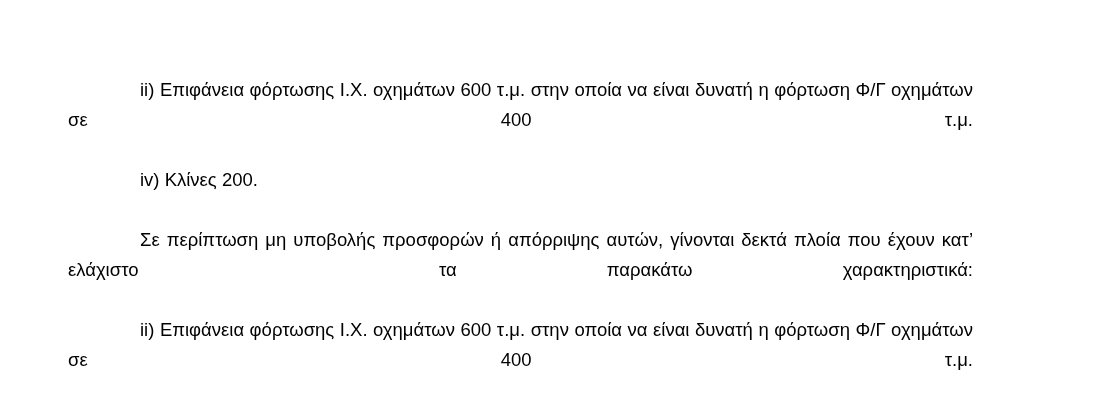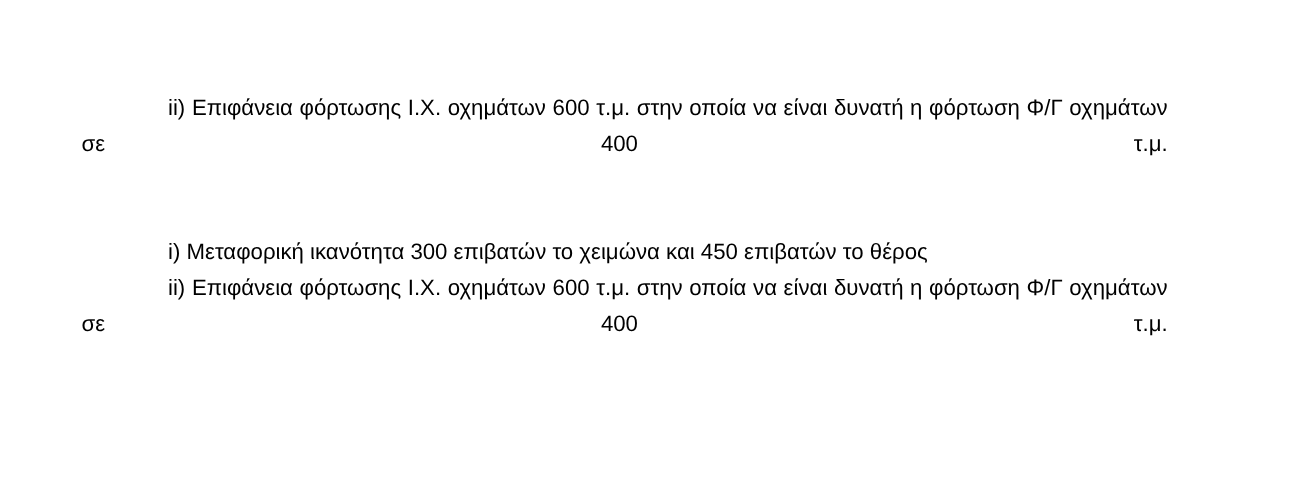--- a/index.html
+++ b/index.html
@@ -46,21 +46,22 @@
   }
 </style>
 </head>
 <body>
 
 <div class="page">
 
   <p class="para indented justified-block">ii) Επιφάνεια φόρτωσης Ι.Χ. οχημάτων 600 τ.μ. στην οποία να είναι δυνατή η φόρτωση Φ/Γ οχημάτων σε 400 τ.μ.</p>
 
 
+  <p class="para indented">iv) Κλίνες 200.</p>
 
   <div class="spacer"></div>
 
+  <p class="para indented justified-block">Σε περίπτωση μη υποβολής προσφορών ή απόρριψης αυτών, γίνονται δεκτά πλοία που έχουν κατ’ ελάχιστο  τα παρακάτω χαρακτηριστικά:</p>
 
-  <p class="para indented">i) Μεταφορική ικανότητα 300 επιβατών το χειμώνα και 450 επιβατών το θέρος</p>
 
   <p class="para indented justified-block">ii) Επιφάνεια φόρτωσης Ι.Χ. οχημάτων 600 τ.μ. στην οποία να είναι δυνατή η φόρτωση Φ/Γ οχημάτων σε 400 τ.μ.</p>
 
 </div>
 
 </body></html>

